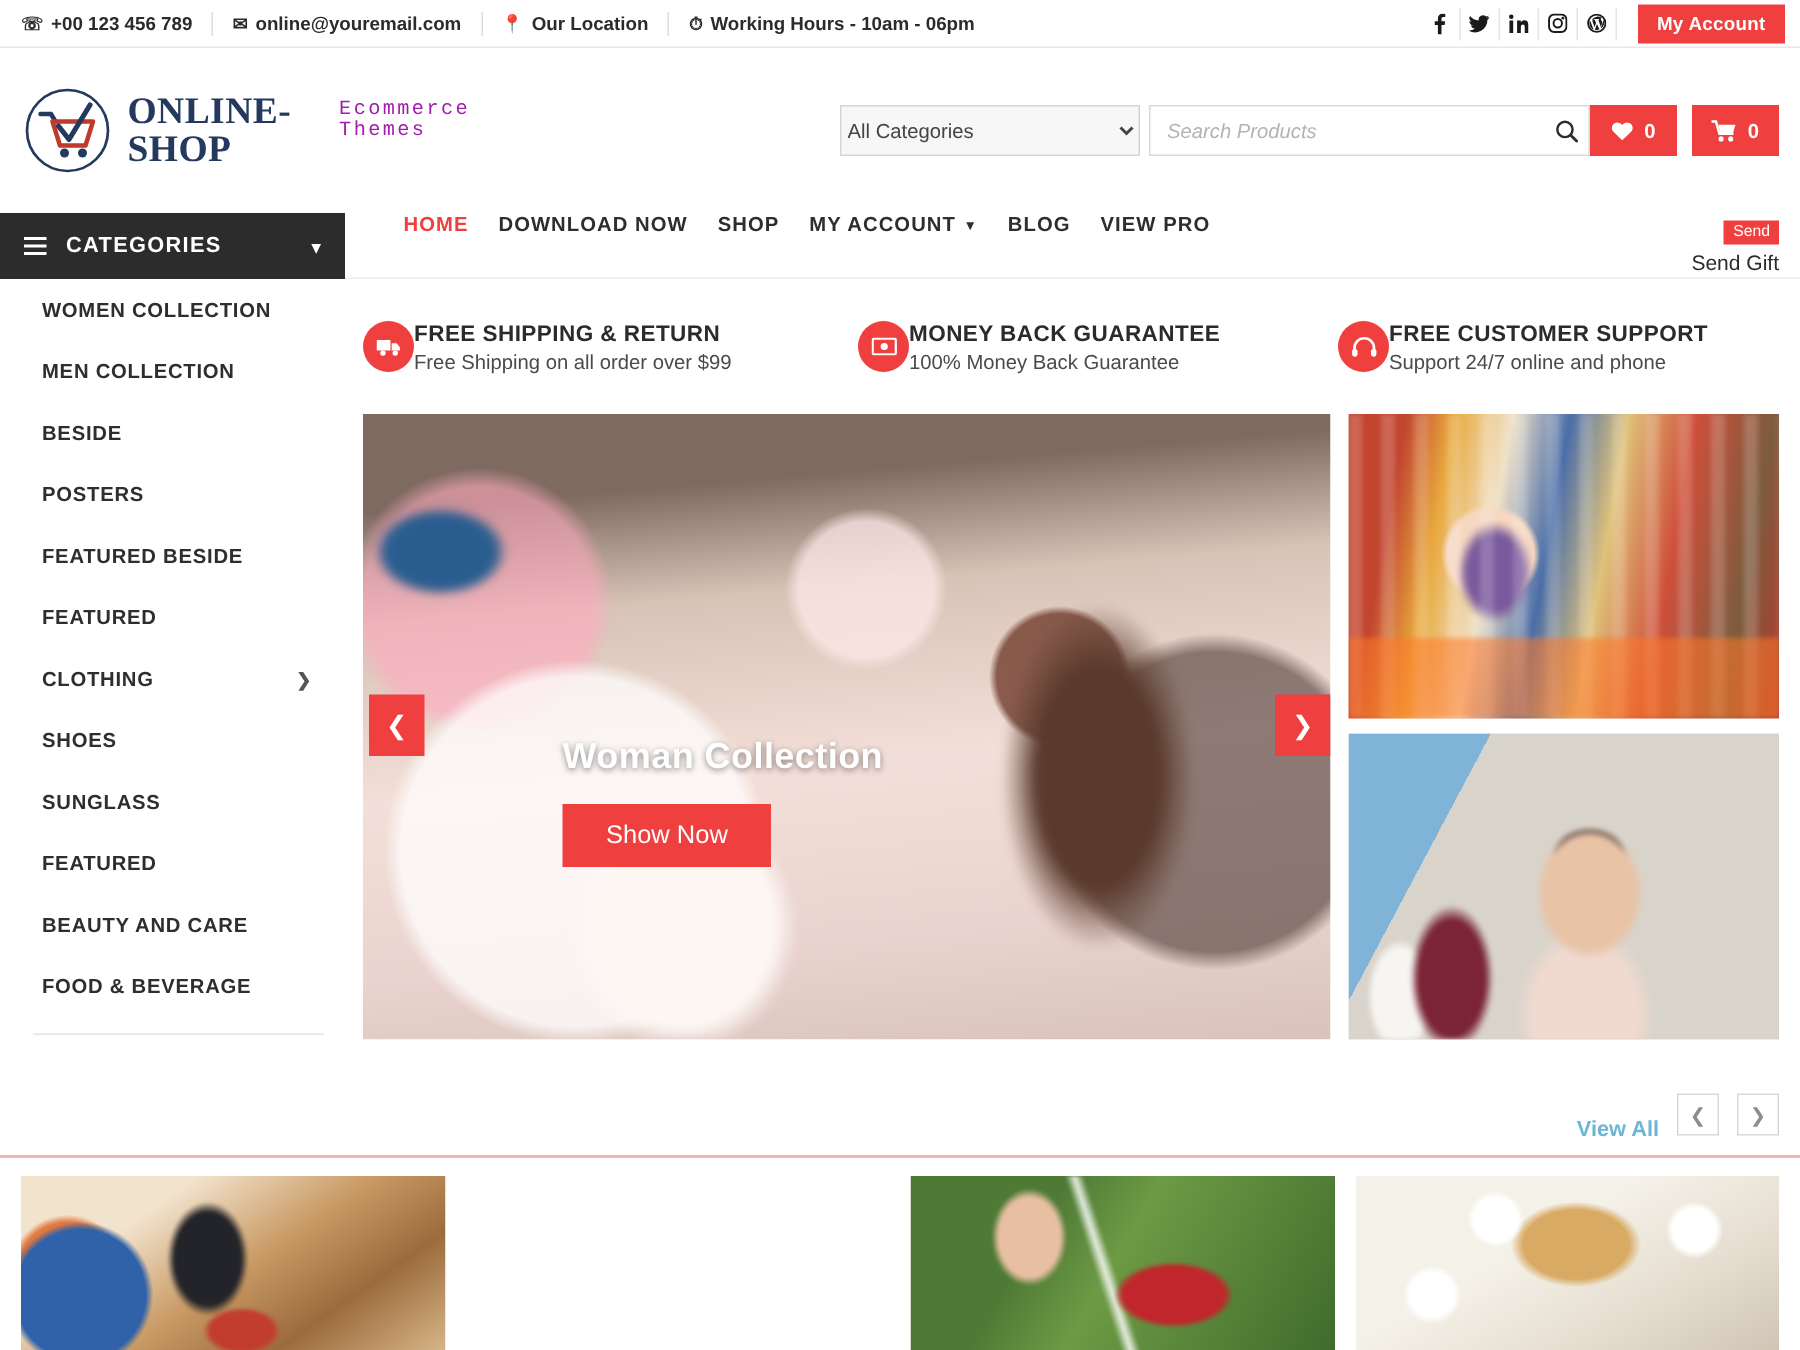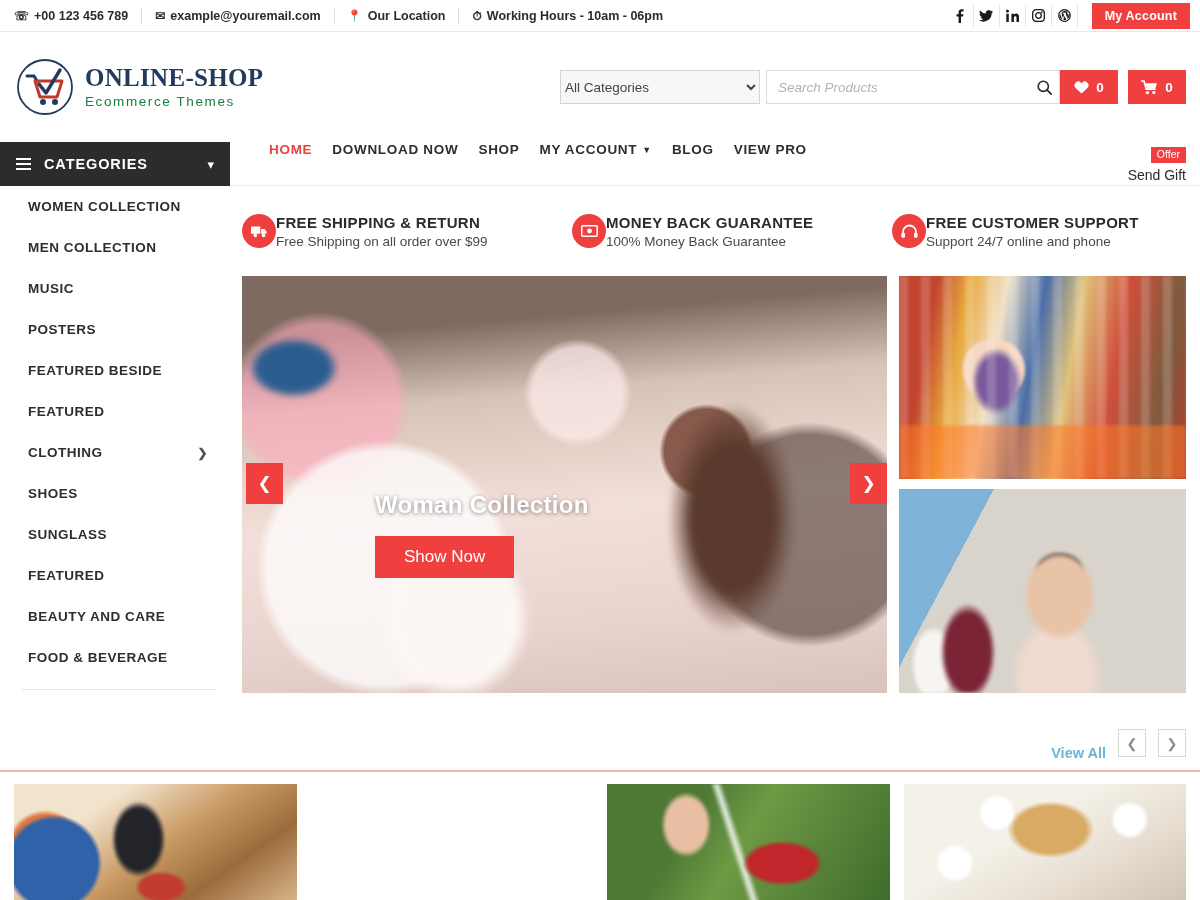--- a/index.html
+++ b/index.html
@@ -29,27 +29,27 @@
   .soc svg { display: block; }
   .myacct {
     background: #ef3f3f; color: #fff; font-weight: 700; font-size: 12.5px;
     padding: 6px 13px; margin-left: 14px; letter-spacing: .2px;
   }
 
   
   .header { height: 110px; display: flex; align-items: center; padding: 0 14px; position: relative; }
   .logo-wrap { display: flex; align-items: center; gap: 9px; width: 250px; }
   .logo-mark { width: 62px; height: 62px; position: relative; flex: none; }
-  .logo-txt { display: flex; flex-direction: column; line-height: 1; }
+  .logo-txt { display: flex; flex-direction: row; line-height: 1; gap: 32px; }
   .logo-title {
     font-family: "Liberation Serif", serif; font-weight: 700; font-size: 25px;
     color: #23395d; letter-spacing: .3px;
   }
   .logo-sub {
-    font-family: Liberation Sans, sans-serif; font-size: 13.5px; color: #15803d;
+    font-family: Liberation Mono, monospace; font-size: 13.5px; color: #a21caf;
     letter-spacing: 1.6px; margin-top: 5px;
   }
   .searchzone { display: flex; align-items: center; margin-left: 296px; }
   .cat-select {
     width: 200px; height: 34px; font-size: 13.5px; color: #444;
     border: 1px solid #d5d5d5; background: #f7f7f7; padding-left: 0;
     font-family: "Liberation Sans", sans-serif; border-radius: 0; appearance: auto;
   }
   .search-box { position: relative; margin-left: 6px; }
   .search-inp {
@@ -252,21 +252,21 @@
 <div class="page">
 
   <div class="topbar">
     <span class="tb-item">
       <span class="tb-ico">☏</span>
       <span>+00 123 456 789</span>
     </span>
     <span class="tb-sep"></span>
     <span class="tb-item">
       <span class="tb-ico">✉</span>
-      <span>example@youremail.com</span>
+      <span>online@youremail.com</span>
     </span>
     <span class="tb-sep"></span>
     <span class="tb-item">
       <span class="tb-ico">📍</span>
       <span>Our Location</span>
     </span>
     <span class="tb-sep"></span>
     <span class="tb-item">
       <span class="tb-ico">⏱</span>
       <span>Working Hours - 10am - 06pm</span>
@@ -382,37 +382,37 @@
         <span class="dn">▼</span>
       </a>
       <a class="nav-a">
           <span>BLOG</span>
         </a>
       <a class="nav-a">
           <span>VIEW PRO</span>
         </a>
 
       <div class="gift">
-        <span class="badge">Offer</span>
+        <span class="badge">Send</span>
         <span class="lbl">Send Gift</span>
       </div>
     </div>
   </div>
 
   <div class="body-split">
 
     <div class="sidebar">
       <div class="cat-li">
           <span>WOMEN COLLECTION</span>
         </div>
       <div class="cat-li">
           <span>MEN COLLECTION</span>
         </div>
       <div class="cat-li">
-          <span>MUSIC</span>
+          <span>BESIDE</span>
         </div>
       <div class="cat-li">
           <span>POSTERS</span>
         </div>
       <div class="cat-li">
           <span>FEATURED BESIDE</span>
         </div>
       <div class="cat-li">
           <span>FEATURED</span>
         </div>

